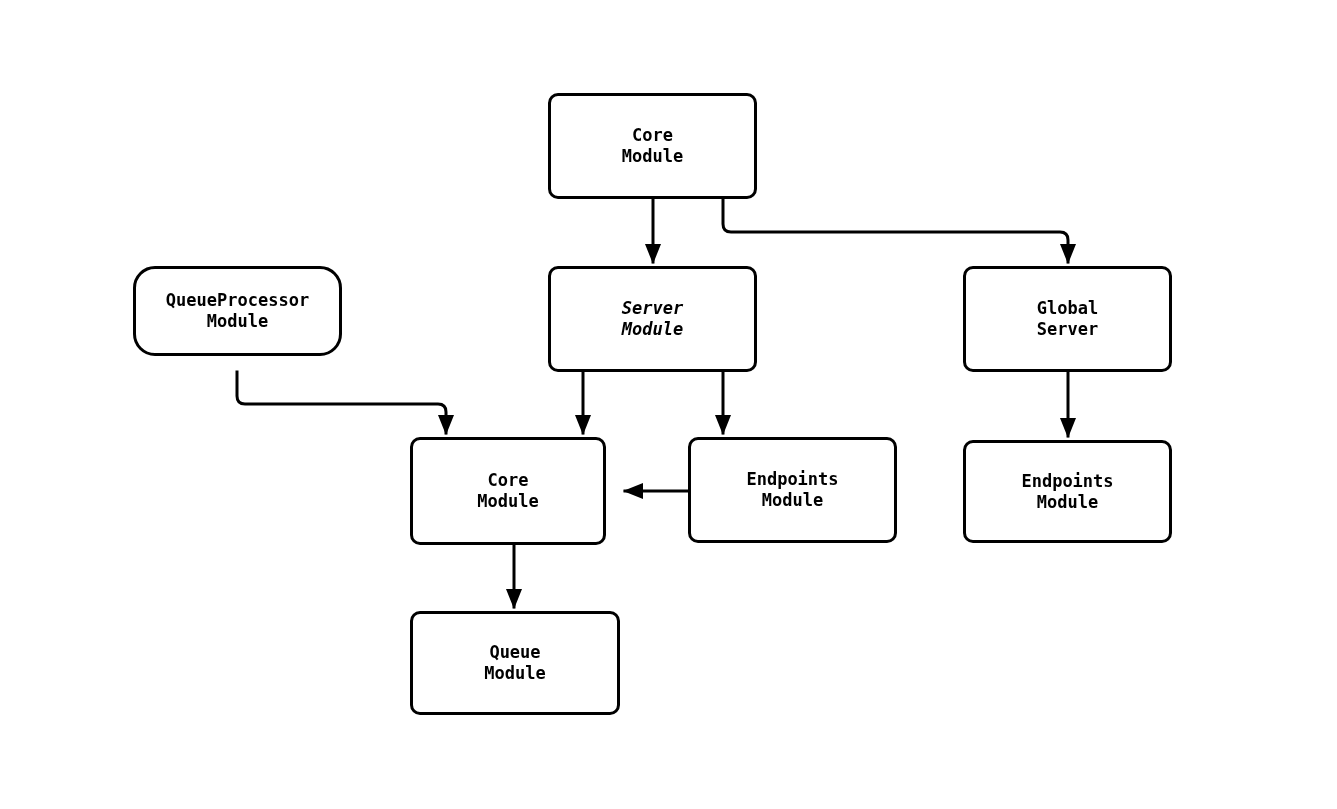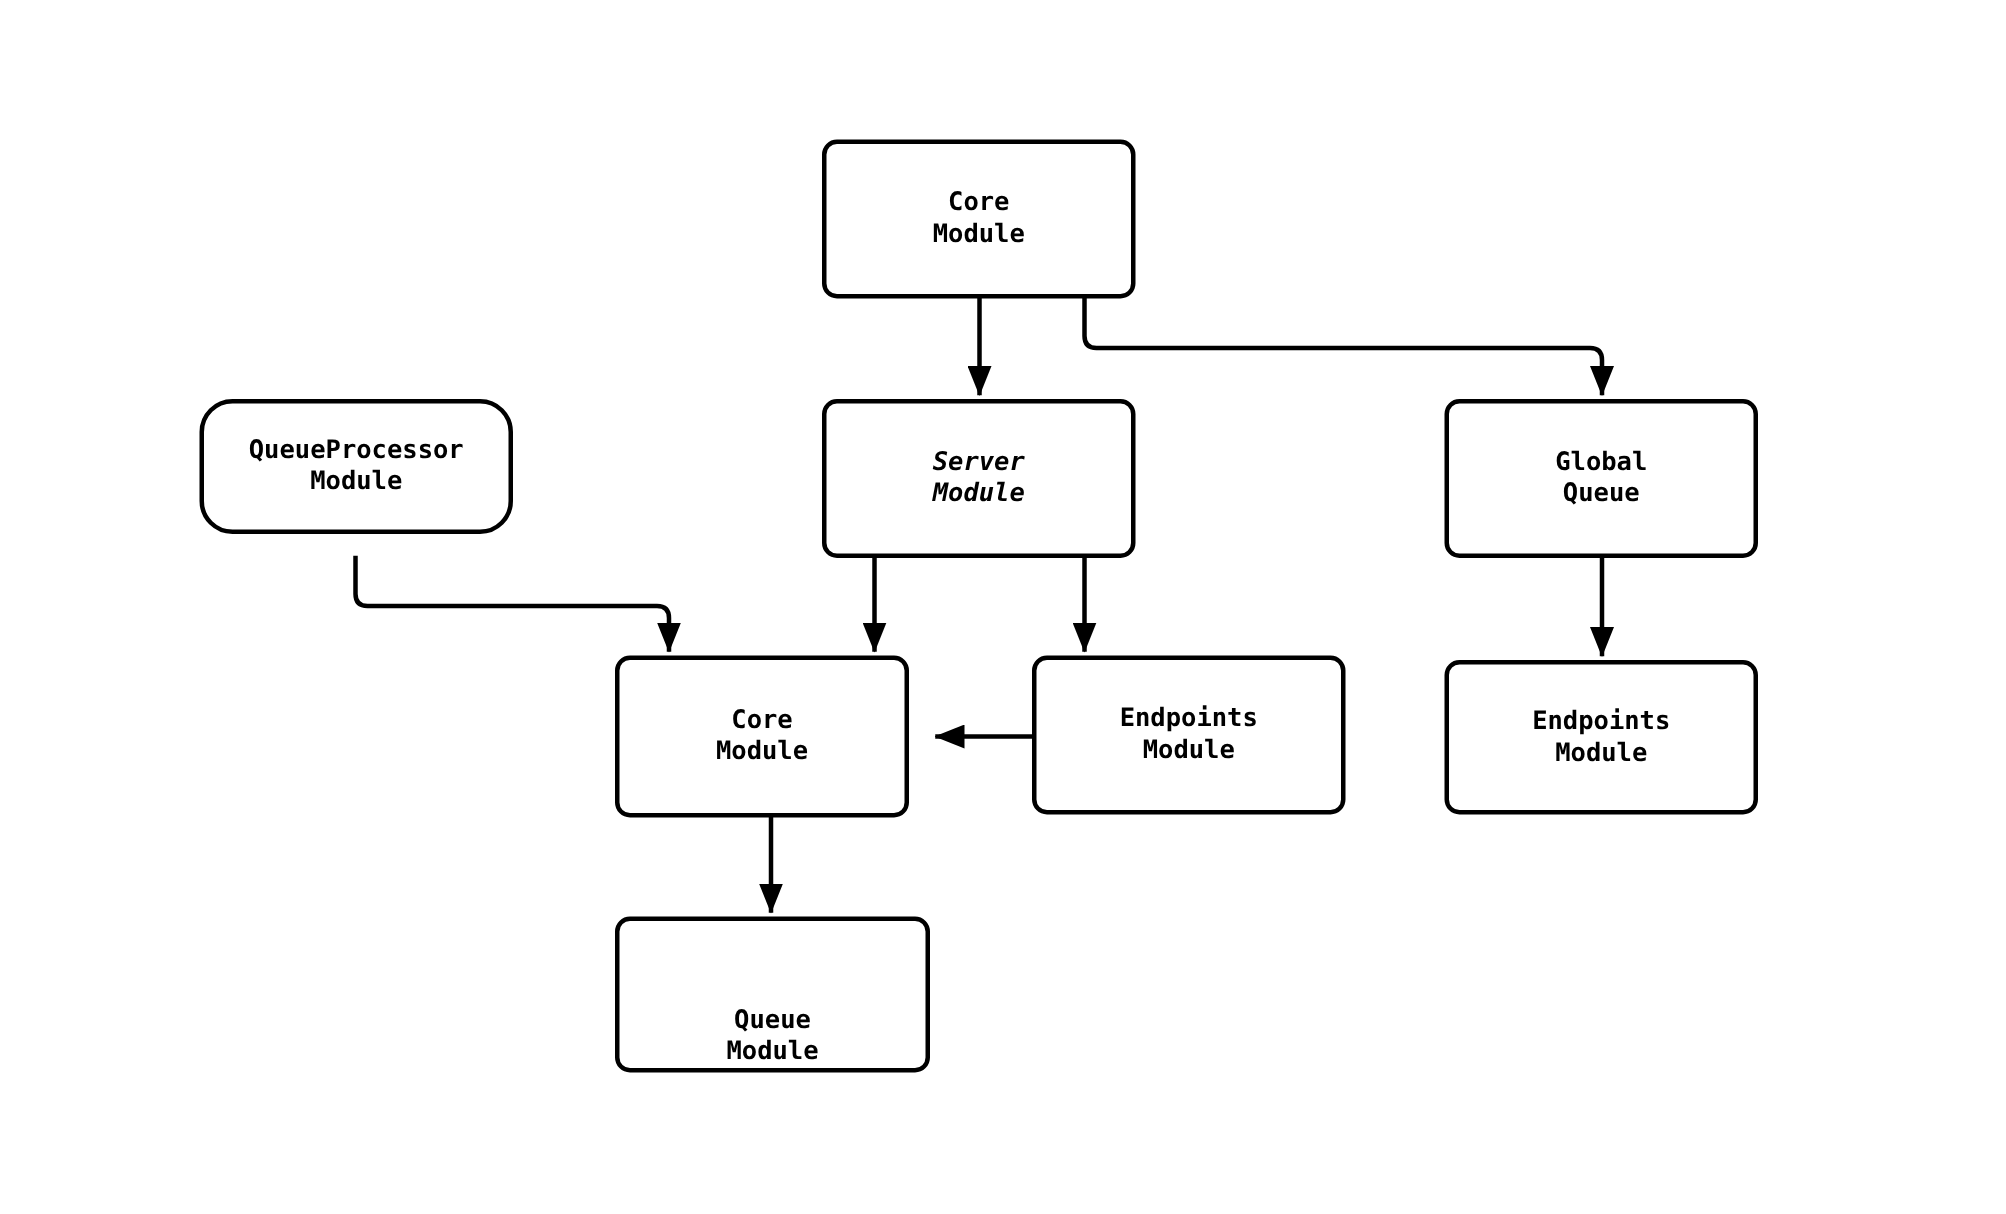--- a/index.html
+++ b/index.html
@@ -47,21 +47,21 @@
     white-space: pre-line;
   }
   
   .n-root           { left: 548px;  top: 93px;  width: 209px; height: 106px; }
   .n-server         { left: 548px;  top: 266px; width: 209px; height: 106px; font-style: italic; }
   .n-global         { left: 963px;  top: 266px; width: 209px; height: 106px; }
   .n-queueprocessor { left: 133px;  top: 266px; width: 209px; height: 90px; border-radius: 22px; }
   .n-core           { left: 410px;  top: 437px; width: 196px; height: 108px; }
   .n-endpoints      { left: 688px;  top: 437px; width: 209px; height: 106px; }
   .n-repository     { left: 963px;  top: 440px; width: 209px; height: 103px; }
-  .n-queue          { left: 410px;  top: 611px; width: 210px; height: 104px; align-items: flex-end; }
+  .n-queue          { left: 410px;  top: 611px; width: 210px; height: 104px; }
 </style>
 </head>
 <body>
 
 <div class="canvas">
 
   <svg class="edges-svg" width="1337" height="809" viewBox="0 0 1337 809" xmlns="http://www.w3.org/2000/svg">
     <defs>
       <marker id="arrowhead" markerUnits="userSpaceOnUse" markerWidth="20" markerHeight="16" viewBox="0 0 10 8" refX="9" refY="4" orient="auto">
         <path d="M0,0 L10,4 L0,8 Z" fill="#000000"></path>
@@ -90,21 +90,21 @@
 Module</span>
   </div>
 
   <div class="node n-server">
     <span class="node-label">Server
 Module</span>
   </div>
 
   <div class="node n-global">
     <span class="node-label">Global
-Queue</span>
+Server</span>
   </div>
 
   <div class="node n-queueprocessor">
     <span class="node-label">QueueProcessor
 Module</span>
   </div>
 
   <div class="node n-core">
     <span class="node-label">Core
 Module</span>

